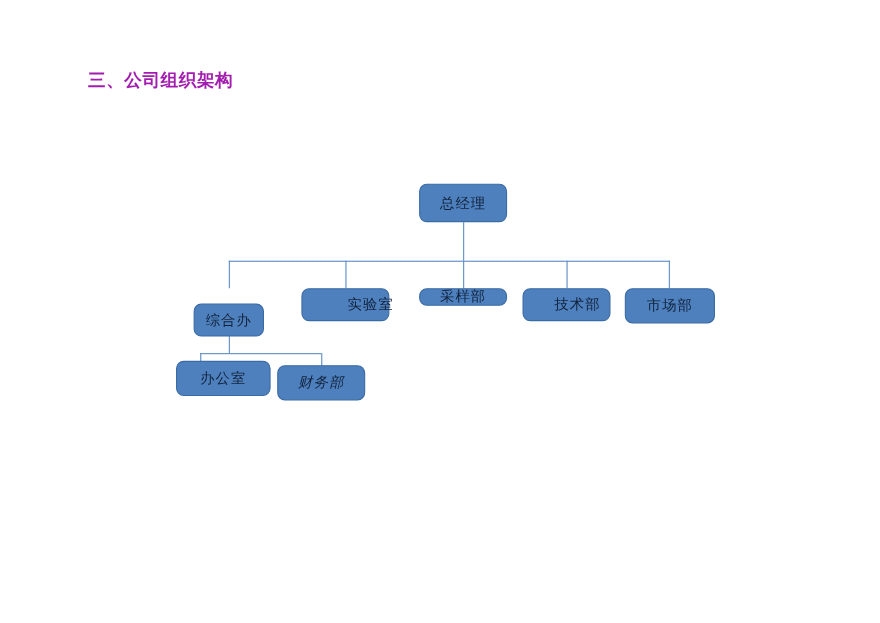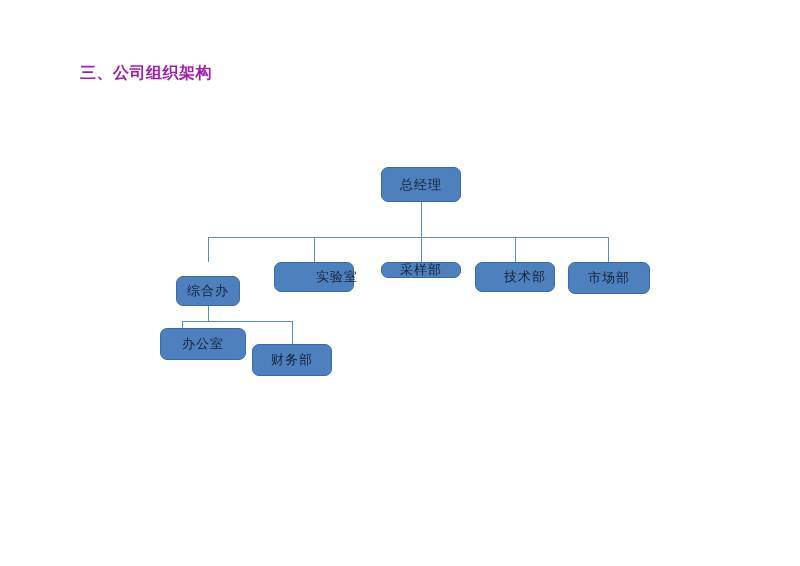--- a/index.html
+++ b/index.html
@@ -100,16 +100,16 @@
 
     <div class="node" style="left:381px; top:167px; width:80px; height:35px;">总经理</div>
 
     <div class="node" style="left:176px; top:256px; width:64px; height:30px;margin-top:20px;">综合办</div>
     <div class="node" style="left:274px; top:262px; width:80px; height:30px;padding-left:46px;">实验室</div>
     <div class="node" style="left:381px; top:262px; width:80px; height:16px;">采样部</div>
     <div class="node" style="left:475px; top:262px; width:80px; height:30px;padding-left:20px;">技术部</div>
     <div class="node" style="left:568px; top:262px; width:82px; height:32px;">市场部</div>
 
     <div class="node" style="left:160px; top:328px; width:86px; height:32px;">办公室</div>
-    <div class="node" style="left:252px; top:344px; width:80px; height:32px;">财务部</div>
+    <div class="node" style="left:252px; top:332px; width:80px; height:32px;font-style:italic;">财务部</div>
 
   </div>
 </div>
 
 </body></html>

